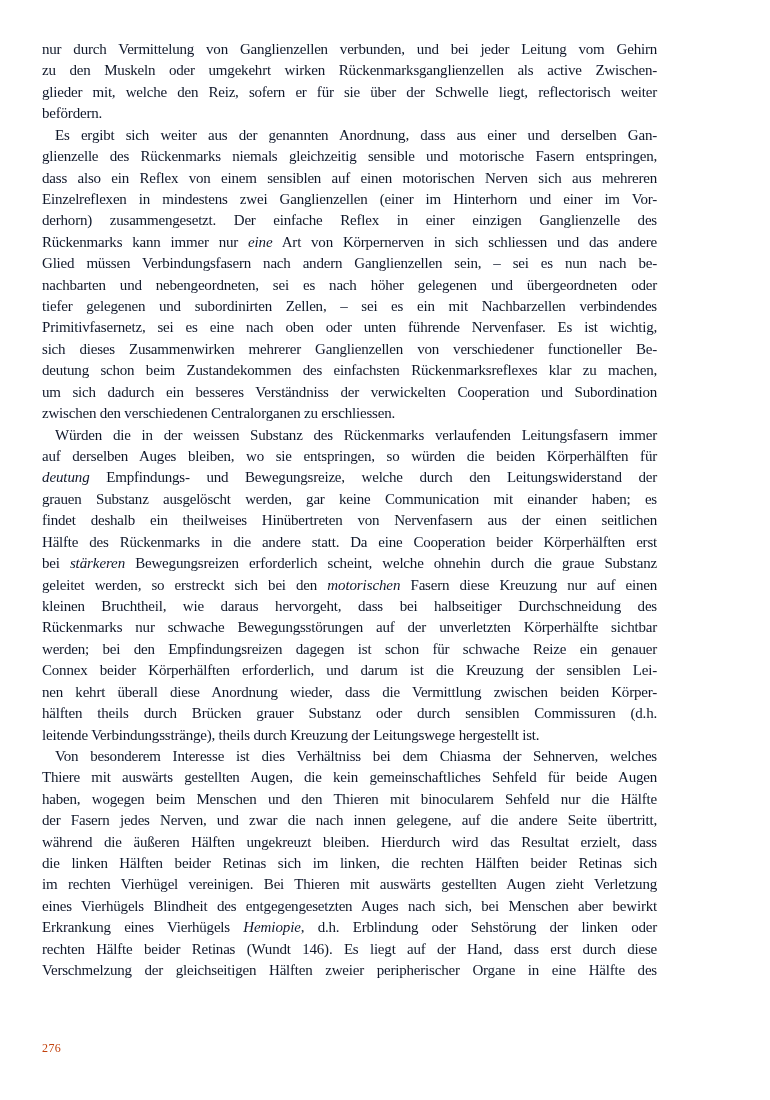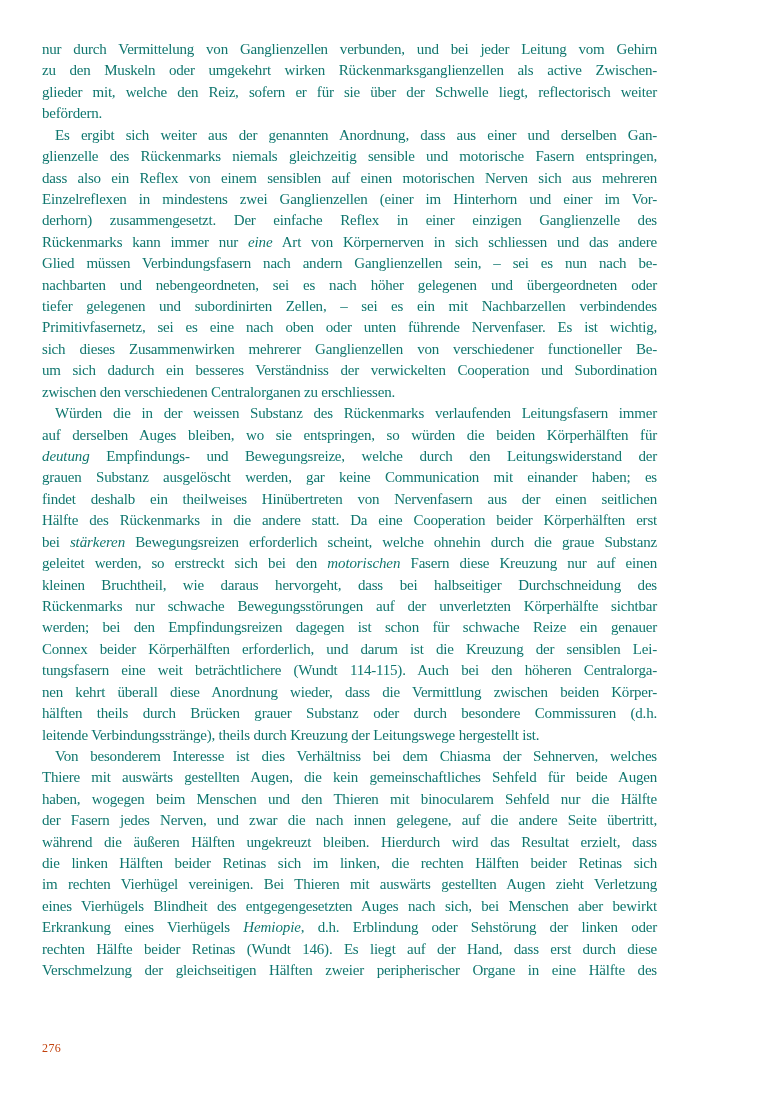--- a/index.html
+++ b/index.html
@@ -14,21 +14,21 @@
     position: relative;
     width: 770px;
     height: 1100px;
     background: #ffffff;
   }
   .page-body {
     position: absolute;
     left: 42px;
     top: 39px;
     width: 615px;
-    color: #0f766e;
+    color: #0f172a;
     font-family: "Liberation Serif", "DejaVu Serif", serif;
     font-size: 15px;
     letter-spacing: -0.2px;
   }
   .line {
     height: 21.43px;
     line-height: 21.43px;
     text-align: justify;
     text-align-last: justify;
     overflow: visible;
@@ -68,37 +68,37 @@
       <div class="line"><span>glienzelle des Rückenmarks niemals gleichzeitig sensible und motorische Fasern entspringen,</span></div>
       <div class="line"><span>dass also ein Reflex von einem sensiblen auf einen motorischen Nerven sich aus mehreren</span></div>
       <div class="line"><span>Einzelreflexen in mindestens zwei Ganglienzellen (einer im Hinterhorn und einer im Vor-</span></div>
       <div class="line"><span>derhorn) zusammengesetzt. Der einfache Reflex in einer einzigen Ganglienzelle des</span></div>
       <div class="line"><span>Rückenmarks kann immer nur </span><em>eine</em><span> Art von Körpernerven in sich schliessen und das andere</span></div>
       <div class="line"><span>Glied müssen Verbindungsfasern nach andern Ganglienzellen sein, – sei es nun nach be-</span></div>
       <div class="line"><span>nachbarten und nebengeordneten, sei es nach höher gelegenen und übergeordneten oder</span></div>
       <div class="line"><span>tiefer gelegenen und subordinirten Zellen, – sei es ein mit Nachbarzellen verbindendes</span></div>
       <div class="line"><span>Primitivfasernetz, sei es eine nach oben oder unten führende Nervenfaser. Es ist wichtig,</span></div>
       <div class="line"><span>sich dieses Zusammenwirken mehrerer Ganglienzellen von verschiedener functioneller Be-</span></div>
+      <div class="line"><span>deutung schon beim Zustandekommen des einfachsten Rückenmarksreflexes klar zu machen,</span></div>
       <div class="line"><span>um sich dadurch ein besseres Verständniss der verwickelten Cooperation und Subordination</span></div>
       <div class="line para-end"><span>zwischen den verschiedenen Centralorganen zu erschliessen.</span></div>
       <div class="line indent"><span>Würden die in der weissen Substanz des Rückenmarks verlaufenden Leitungsfasern immer</span></div>
       <div class="line"><span>auf derselben Auges bleiben, wo sie entspringen, so würden die beiden Körperhälften für</span></div>
       <div class="line"><em>deutung</em><span> Empfindungs- und Bewegungsreize, welche durch den Leitungswiderstand der</span></div>
       <div class="line"><span>grauen Substanz ausgelöscht werden, gar keine Communication mit einander haben; es</span></div>
       <div class="line"><span>findet deshalb ein theilweises Hinübertreten von Nervenfasern aus der einen seitlichen</span></div>
       <div class="line"><span>Hälfte des Rückenmarks in die andere statt. Da eine Cooperation beider Körperhälften erst</span></div>
       <div class="line"><span>bei </span><em>stärkeren</em><span> Bewegungsreizen erforderlich scheint, welche ohnehin durch die graue Substanz</span></div>
       <div class="line"><span>geleitet werden, so erstreckt sich bei den </span><em>motorischen</em><span> Fasern diese Kreuzung nur auf einen</span></div>
       <div class="line"><span>kleinen Bruchtheil, wie daraus hervorgeht, dass bei halbseitiger Durchschneidung des</span></div>
       <div class="line"><span>Rückenmarks nur schwache Bewegungsstörungen auf der unverletzten Körperhälfte sichtbar</span></div>
       <div class="line"><span>werden; bei den Empfindungsreizen dagegen ist schon für schwache Reize ein genauer</span></div>
       <div class="line"><span>Connex beider Körperhälften erforderlich, und darum ist die Kreuzung der sensiblen Lei-</span></div>
-      <div class="line"><span>tungsfasern eine weit beträchtlichere (Wundt 114-115). Auch bei den höheren Centralorga-</span></div>
       <div class="line"><span>nen kehrt überall diese Anordnung wieder, dass die Vermittlung zwischen beiden Körper-</span></div>
-      <div class="line"><span>hälften theils durch Brücken grauer Substanz oder durch besondere Commissuren (d.h.</span></div>
+      <div class="line"><span>hälften theils durch Brücken grauer Substanz oder durch sensiblen Commissuren (d.h.</span></div>
       <div class="line para-end"><span>leitende Verbindungsstränge), theils durch Kreuzung der Leitungswege hergestellt ist.</span></div>
       <div class="line indent"><span>Von besonderem Interesse ist dies Verhältniss bei dem Chiasma der Sehnerven, welches</span></div>
       <div class="line"><span>Thiere mit auswärts gestellten Augen, die kein gemeinschaftliches Sehfeld für beide Augen</span></div>
       <div class="line"><span>haben, wogegen beim Menschen und den Thieren mit binocularem Sehfeld nur die Hälfte</span></div>
       <div class="line"><span>der Fasern jedes Nerven, und zwar die nach innen gelegene, auf die andere Seite übertritt,</span></div>
       <div class="line"><span>während die äußeren Hälften ungekreuzt bleiben. Hierdurch wird das Resultat erzielt, dass</span></div>
       <div class="line"><span>die linken Hälften beider Retinas sich im linken, die rechten Hälften beider Retinas sich</span></div>
       <div class="line"><span>im rechten Vierhügel vereinigen. Bei Thieren mit auswärts gestellten Augen zieht Verletzung</span></div>
       <div class="line"><span>eines Vierhügels Blindheit des entgegengesetzten Auges nach sich, bei Menschen aber bewirkt</span></div>
       <div class="line"><span>Erkrankung eines Vierhügels </span><em>Hemiopie</em><span>, d.h. Erblindung oder Sehstörung der linken oder</span></div>

